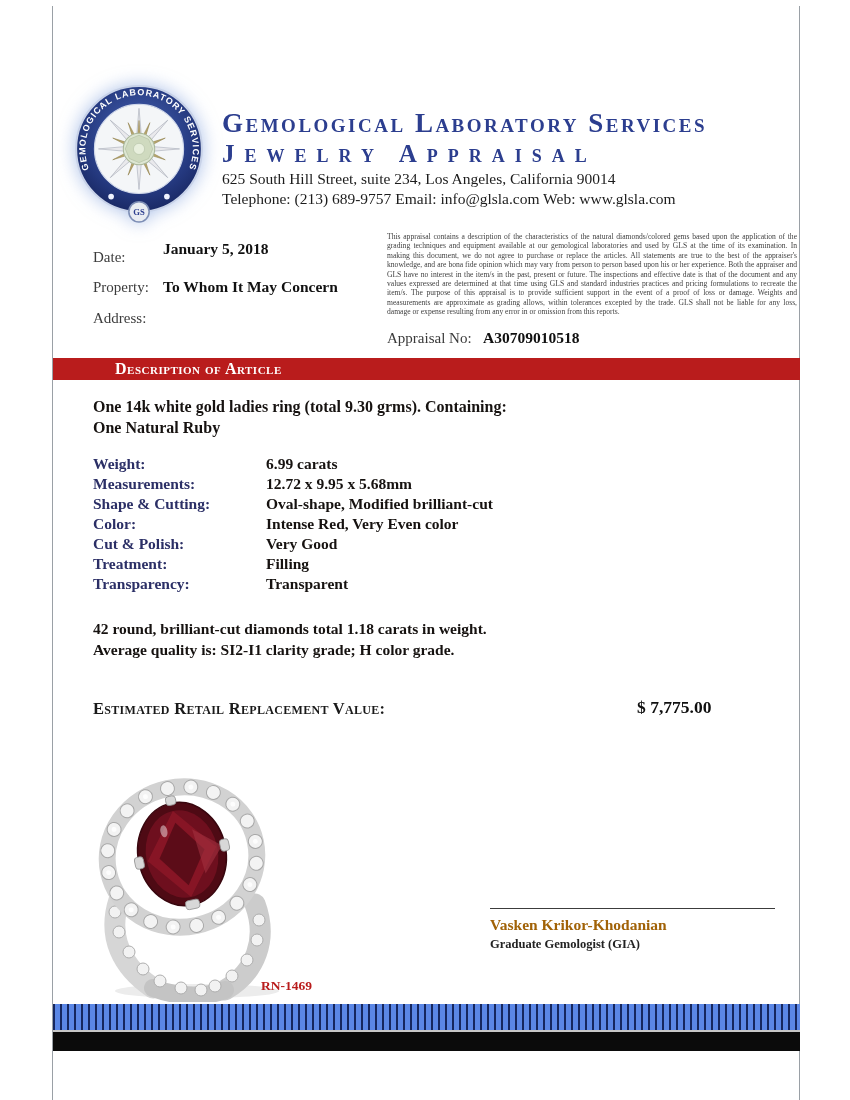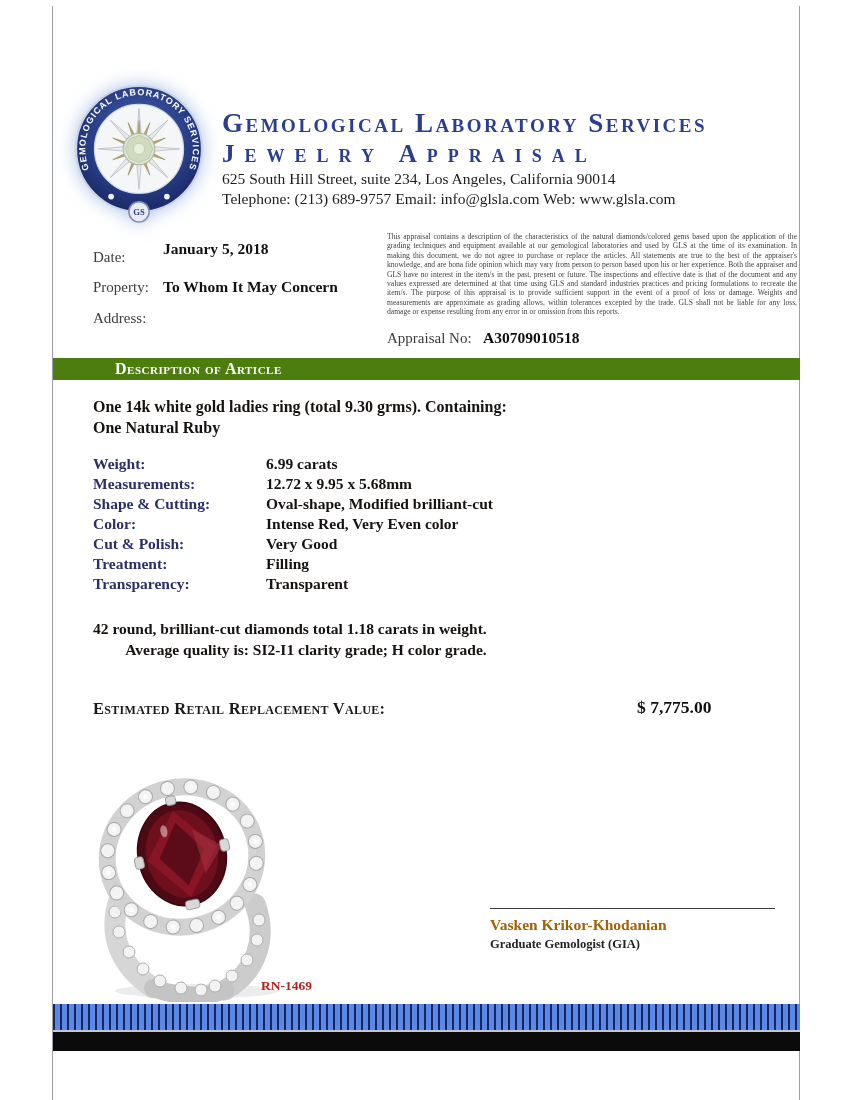--- a/index.html
+++ b/index.html
@@ -23,32 +23,32 @@
   .info-label{position:absolute;font-size:15px;color:#3c3c3c;}
   .info-value{position:absolute;font-size:15.5px;font-weight:700;color:#111;}
 
   
   .disclaimer{position:absolute;left:387px;top:232px;width:410px;font-size:7.6px;
               line-height:9.4px;text-align:justify;color:#3f3f3f;}
   .appraisal-label{position:absolute;left:387px;top:330px;font-size:15px;color:#3a3a3a;}
   .appraisal-value{position:absolute;left:483px;top:329px;font-size:15.5px;font-weight:700;color:#101010;}
 
   
-  .section-bar{position:absolute;left:53px;top:358px;width:747px;height:22px;background:#4d7c0f;}
+  .section-bar{position:absolute;left:53px;top:358px;width:747px;height:22px;background:#b91c1c;}
   .section-bar span{display:inline-block;margin-left:62px;font-variant:small-caps;font-weight:700;
                     font-size:16px;line-height:22px;letter-spacing:.5px;color:#ffffff;}
 
   .intro{position:absolute;left:93px;top:396px;font-size:16px;font-weight:700;line-height:21px;color:#161210;}
 
   .attrs{position:absolute;left:93px;top:454px;}
   .attr-row{display:flex;line-height:20px;}
   .attr-label{width:173px;color:#2b2f66;font-weight:700;font-size:15.5px;}
   .attr-value{font-weight:700;font-size:15.5px;color:#161210;}
 
-  .diamonds{position:absolute;left:93px;top:619px;font-size:15.5px;font-weight:700;line-height:20.5px;color:#161210;text-align:right;}
+  .diamonds{position:absolute;left:93px;top:619px;font-size:15.5px;font-weight:700;line-height:20.5px;color:#161210;}
 
   .value-label{position:absolute;left:93px;top:699px;font-variant:small-caps;font-weight:700;
                font-size:16.5px;color:#1a1a1a;letter-spacing:.3px;}
   .value-amount{position:absolute;left:637px;top:697px;font-size:17.5px;font-weight:700;color:#101010;}
 
   
   .photo{position:absolute;left:76px;top:762px;width:254px;height:240px;}
   .photo-caption{position:absolute;right:18px;bottom:8px;font-size:13.5px;font-weight:700;color:#b91c1c;}
 
   

